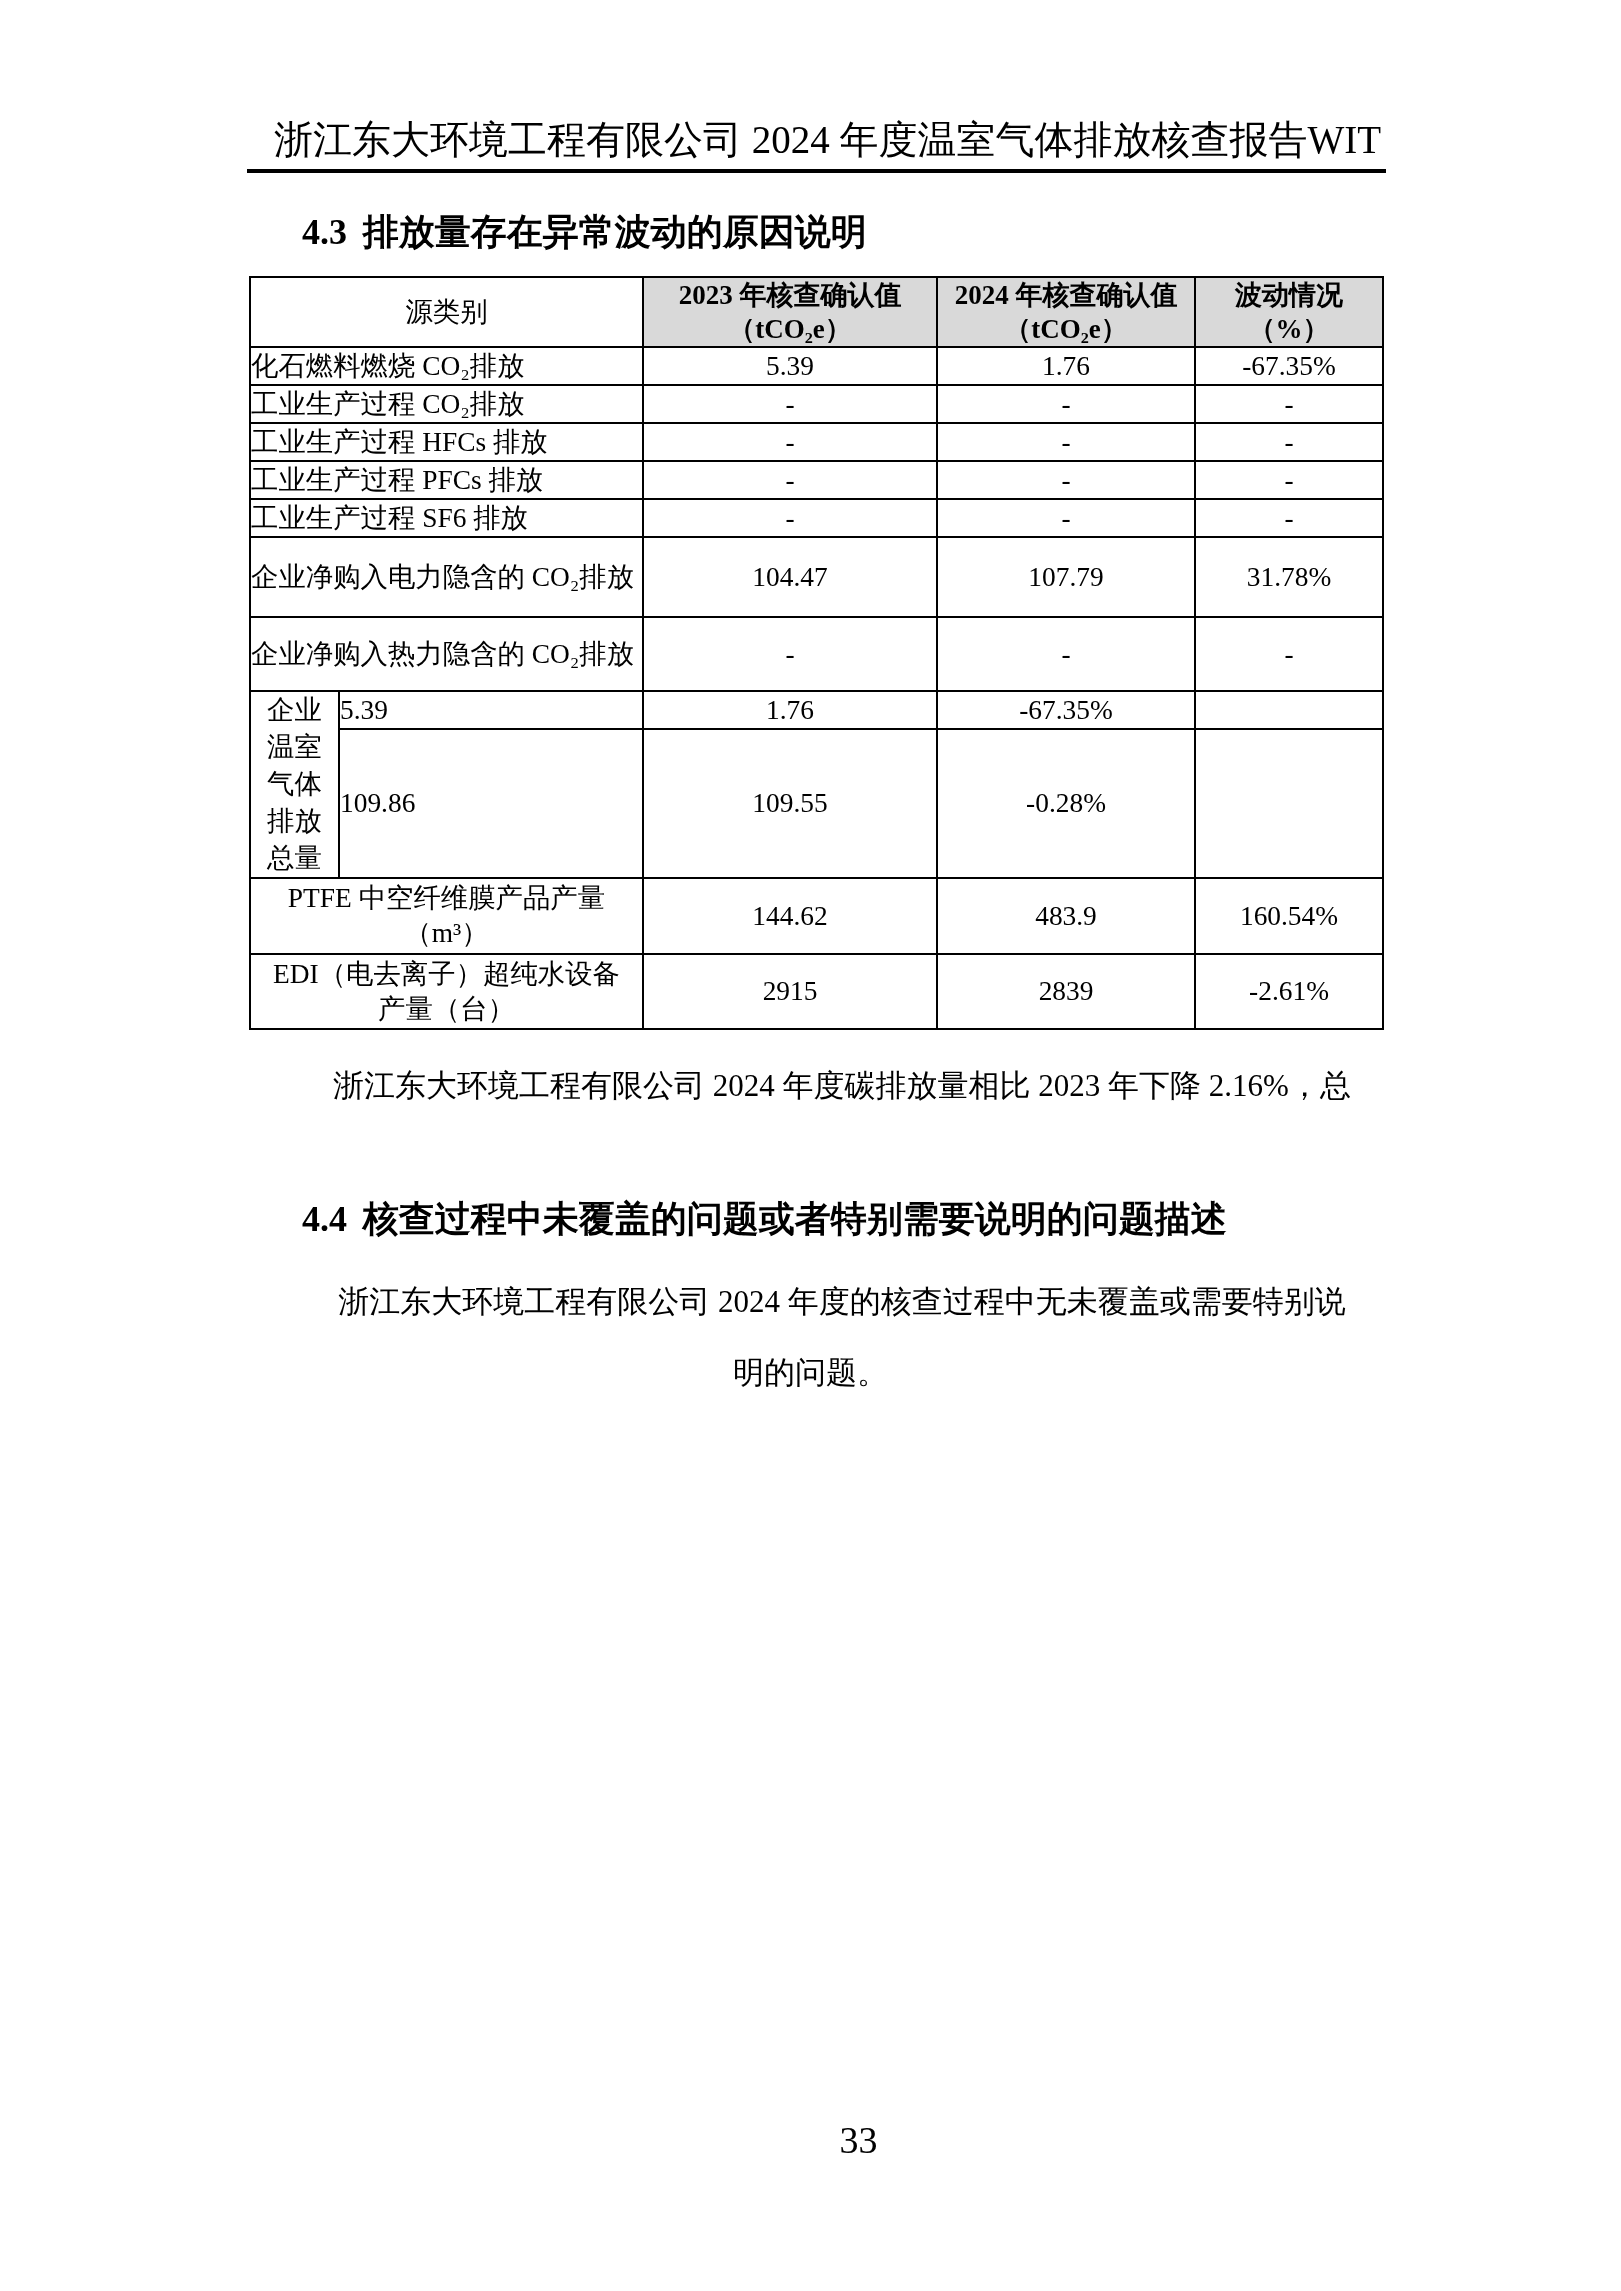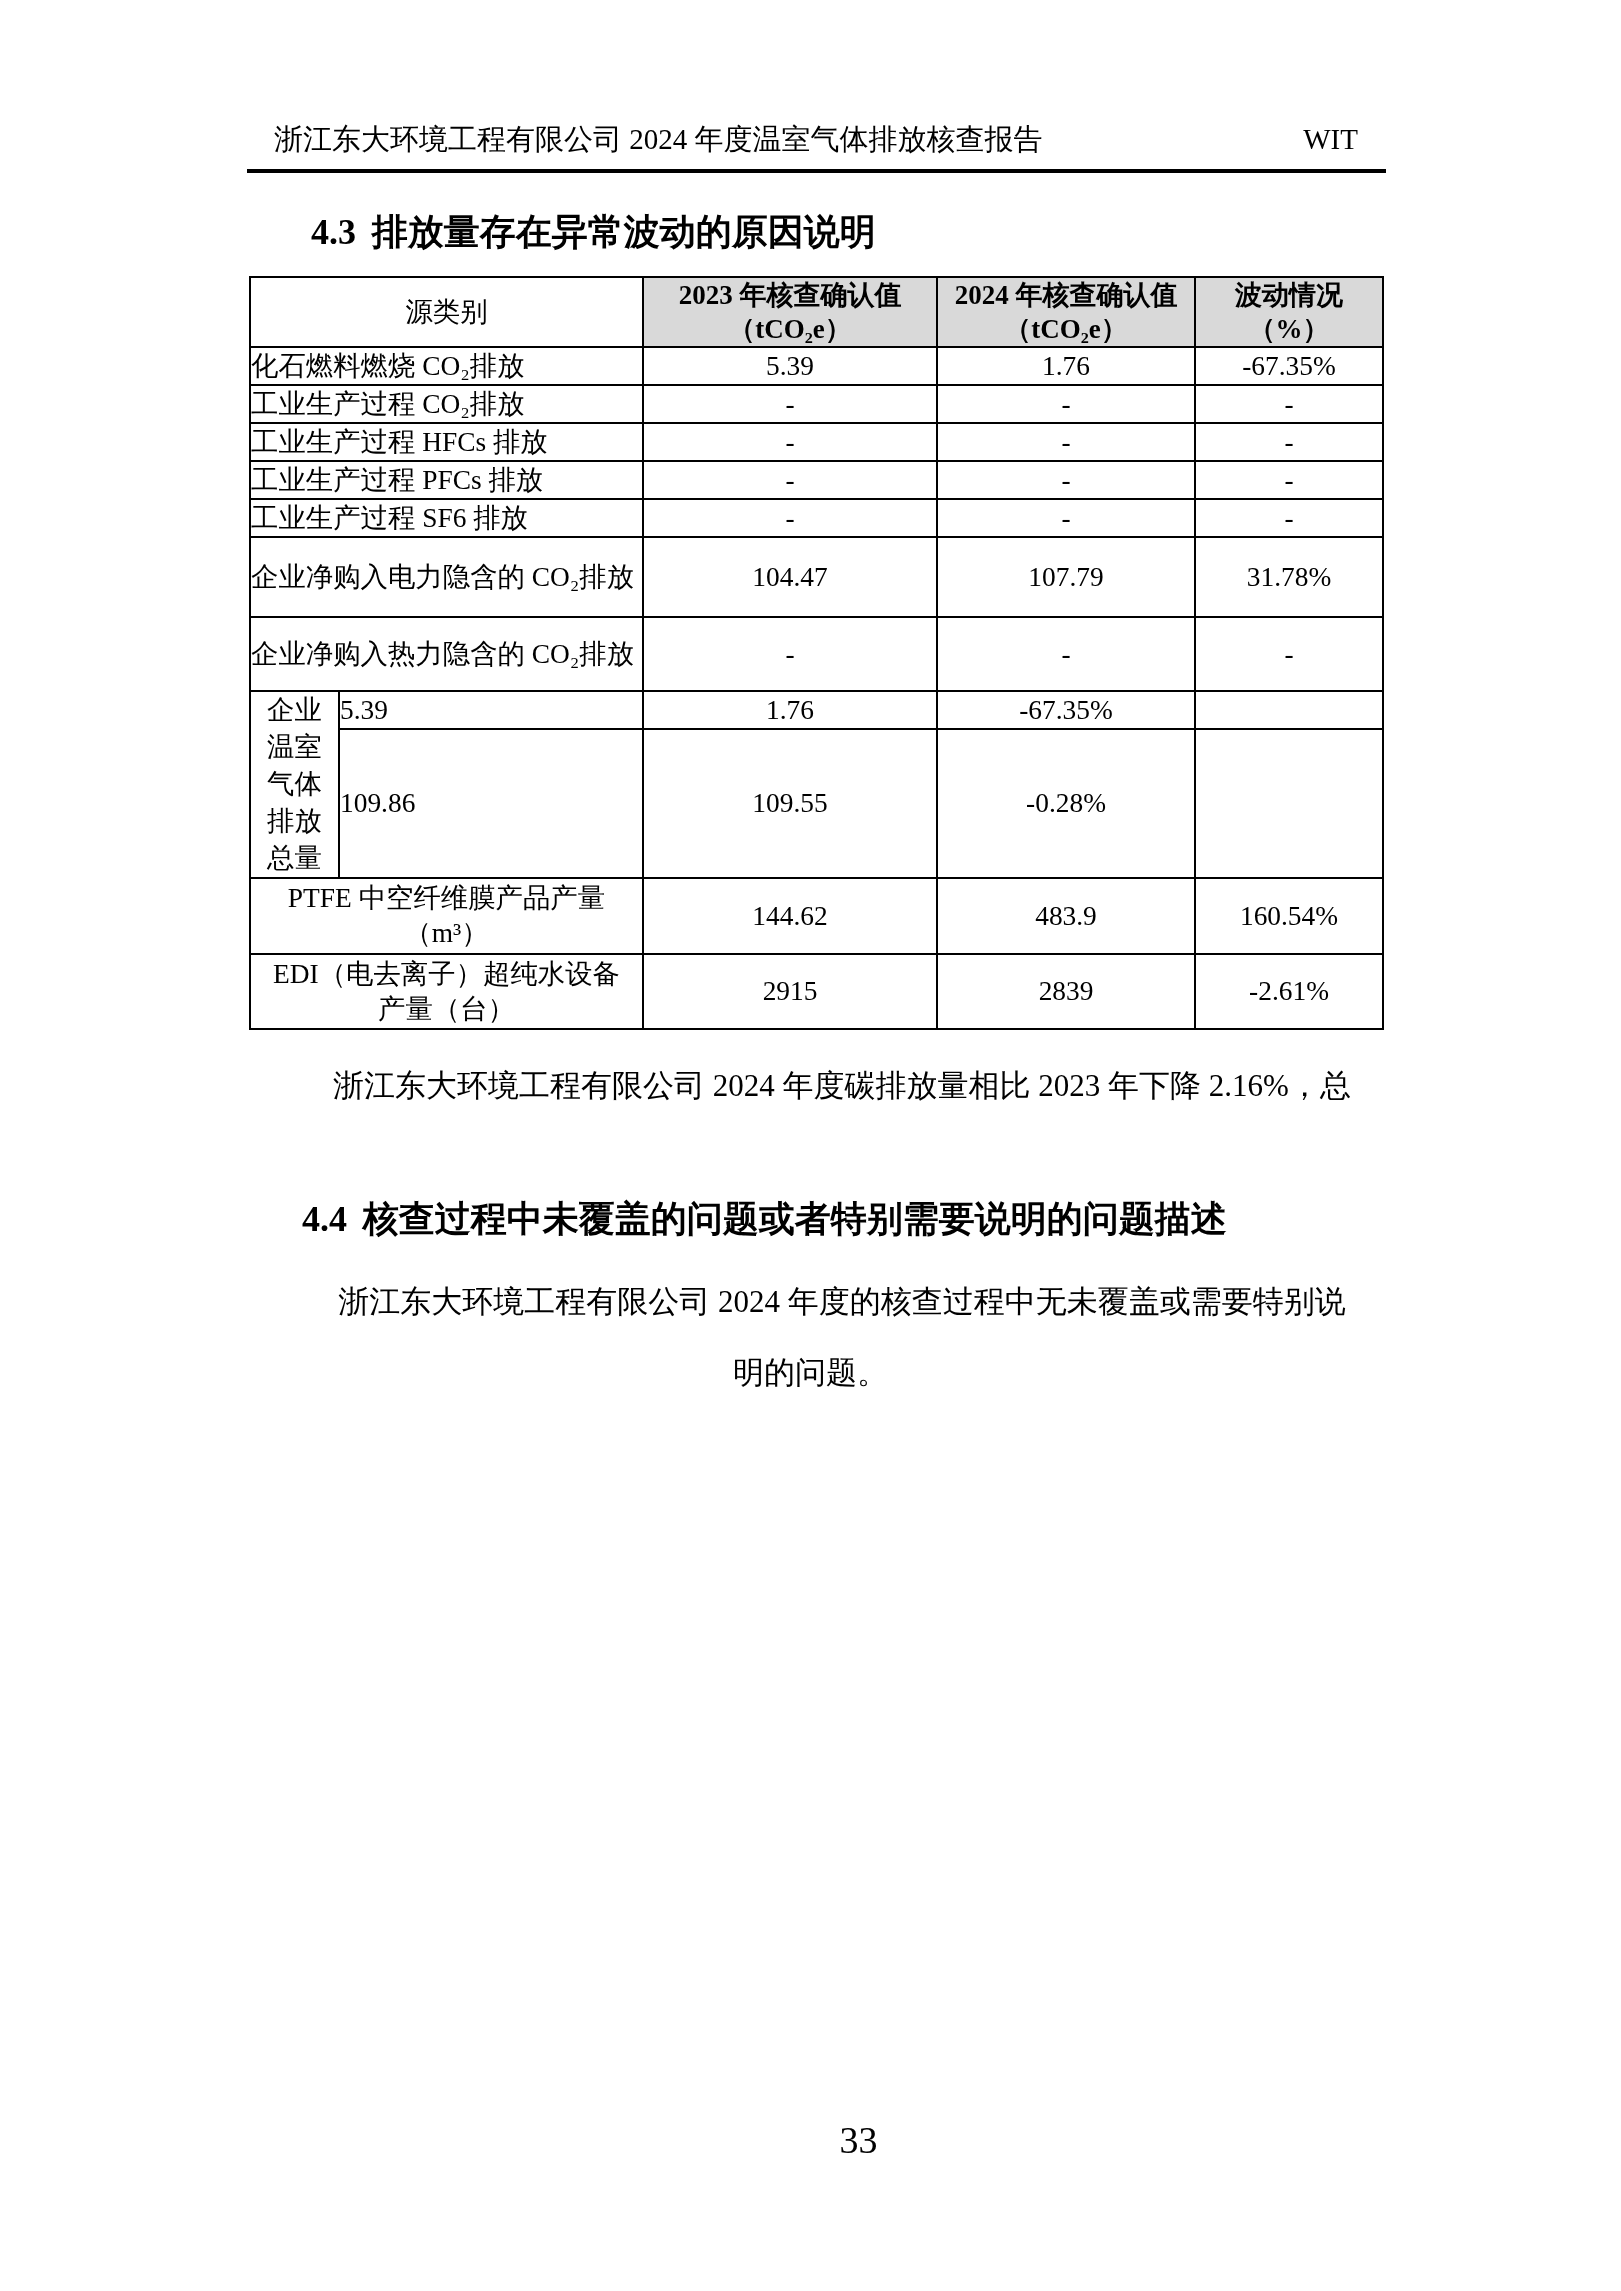--- a/index.html
+++ b/index.html
@@ -8,33 +8,33 @@
     width:1621px;height:2292px;
     background:#ffffff;
     color:#000;
     font-family:"Liberation Serif","DejaVu Serif",serif;
     overflow:hidden;
   }
   
   .header-bar{
     position:absolute;left:274px;top:120px;width:1084px;
     display:flex;justify-content:space-between;align-items:flex-start;
-    font-size:29px;line-height:39px;white-space:nowrap;
+    font-size:39px;line-height:39px;white-space:nowrap;
   }
   .header-rule{
     position:absolute;left:247px;top:169px;width:1139px;height:3.9px;background:#000;
   }
   
   .sec-heading{
     position:absolute;left:302px;
     font-size:36px;font-weight:bold;line-height:47px;white-space:nowrap;
     display:flex;
   }
   .sec-heading .sec-num{margin-right:15.7px;}
-  .h43{top:209px;margin-left:9px;}
+  .h43{top:209px;}
   .h44{top:1196px;}
   
   table.ghg{
     position:absolute;left:249px;top:276px;
     width:1133px;border-collapse:collapse;table-layout:fixed;
     font-size:27.4px;
   }
   table.ghg td,table.ghg th{
     border:2.9px solid #000;
     padding:0;overflow:hidden;vertical-align:middle;

